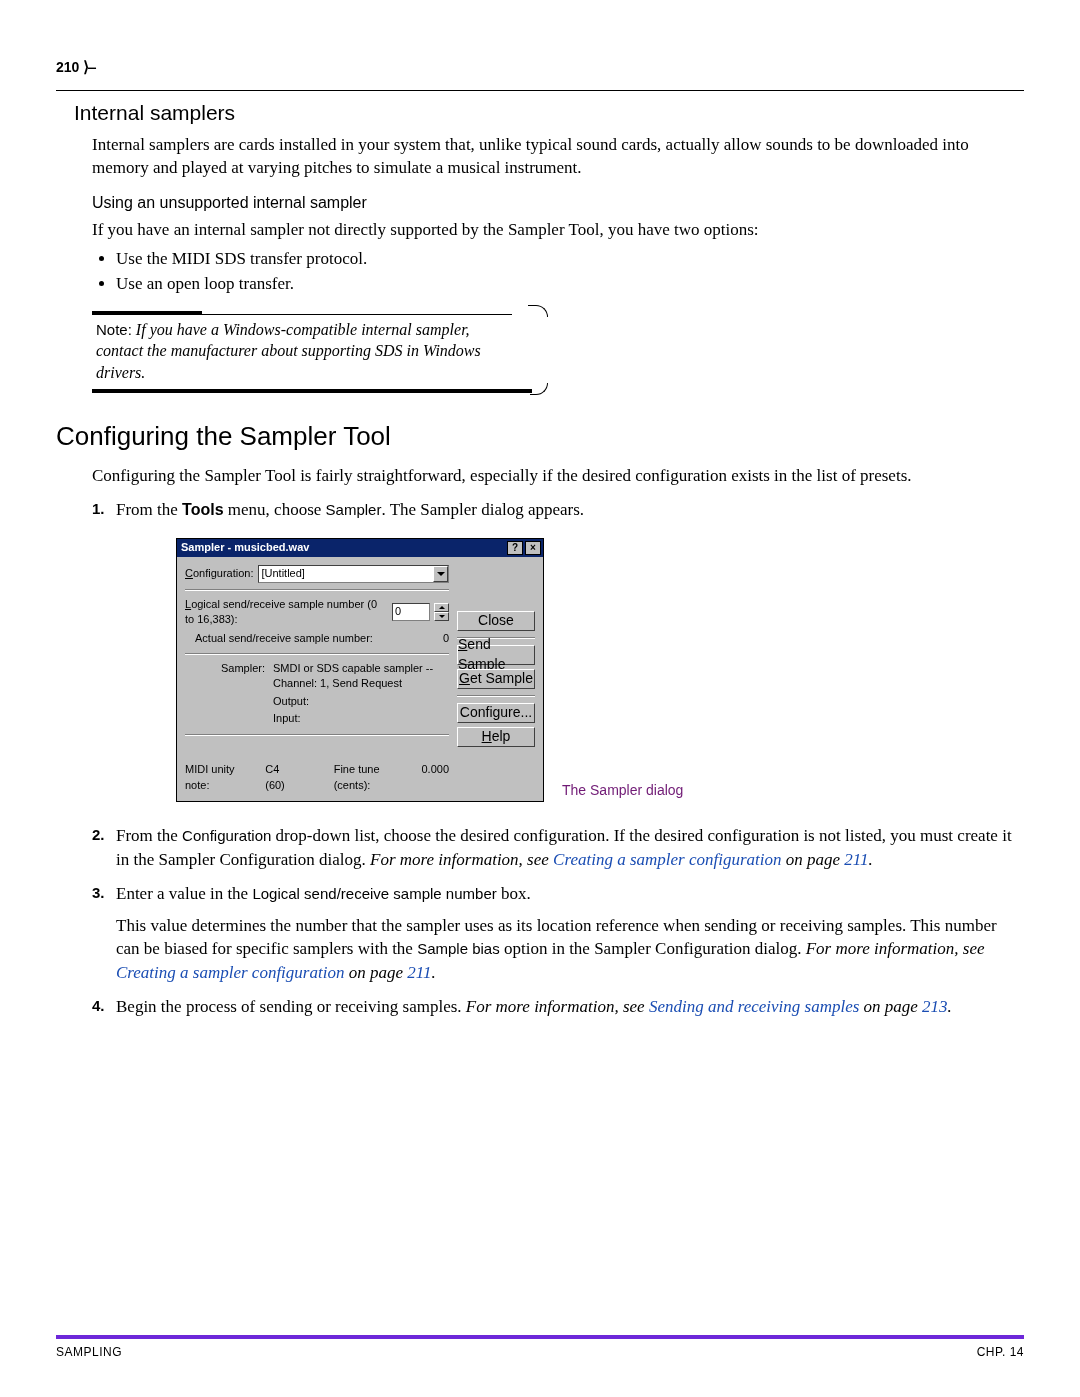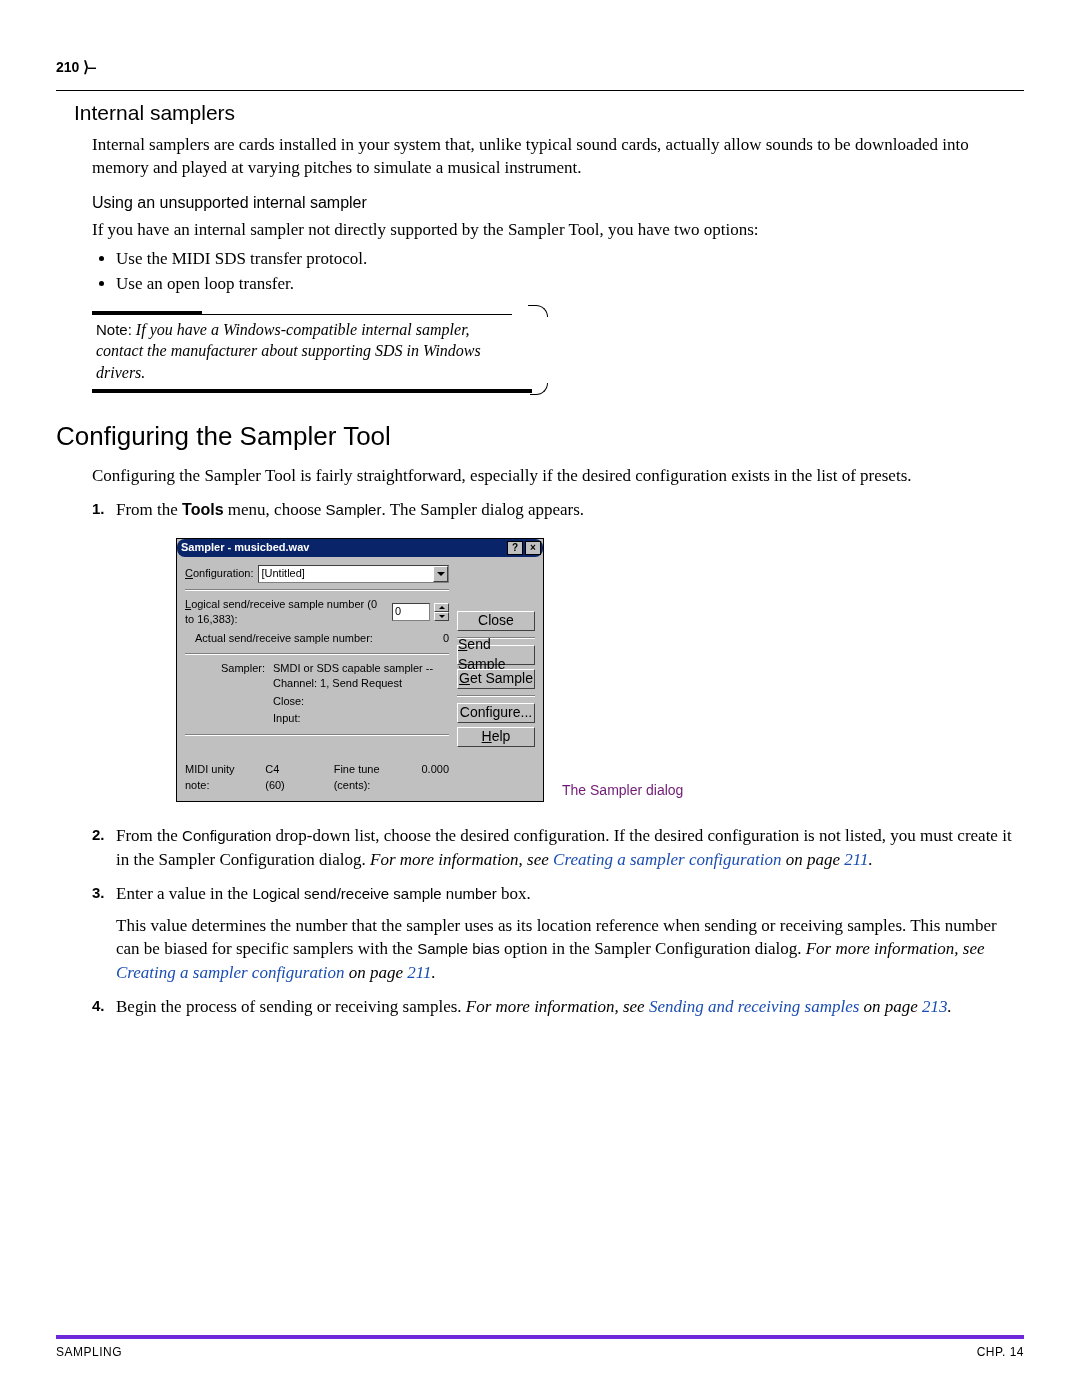--- a/index.html
+++ b/index.html
@@ -29,21 +29,21 @@
 ol.steps > li .step-num { position: absolute; left: 0; font-family: Arial, Helvetica, sans-serif; font-weight: bold; font-size: 15px; }
 .ui-label { font-family: Arial, Helvetica, sans-serif; font-size: 15px; }
 .bold-ui { font-family: Arial, Helvetica, sans-serif; font-weight: bold; font-size: 16px; }
 .italic { font-style: italic; }
 .link { color: #1a4db3; }
 .step-sub { margin-top: 8px; }
 
 
 .dialog-wrap { display: flex; align-items: flex-end; gap: 18px; margin: 16px 0 22px 60px; }
 .dialog { width: 368px; font-family: Tahoma, Arial, sans-serif; font-size: 11px; border: 1px solid #000; background: #c0c0c0; }
-.titlebar { background: linear-gradient(90deg, #0a246a 0%, #0a246a 55%, #0a246a 100%); color: #fff; display: flex; align-items: center; height: 18px; padding: 0 2px 0 4px; font-weight: bold; font-size: 11px; border-radius: 8px; }
+.titlebar { background: linear-gradient(90deg, #0a246a 0%, #0a246a 55%, #0a246a 100%); color: #fff; display: flex; align-items: center; height: 18px; padding: 0 2px 0 4px; font-weight: bold; font-size: 11px; }
 .titlebar-text { flex: 1; white-space: nowrap; overflow: hidden; }
 .titlebar-btn { width: 16px; height: 14px; background: #c0c0c0; border: 1px solid #000; margin-left: 2px; display: flex; align-items: center; justify-content: center; color: #000; font-weight: bold; font-size: 10px; line-height: 1; }
 .dialog-body { display: flex; padding: 8px; gap: 8px; align-items: center; }
 .dialog-left { flex: 1; }
 .dialog-right { width: 78px; display: flex; flex-direction: column; gap: 4px; }
 .dlg-btn { height: 20px; background: #c0c0c0; border: 1px solid #fff; border-right-color: #404040; border-bottom-color: #404040; font-size: 14px; display: flex; align-items: center; justify-content: center; }
 .row { display: flex; align-items: center; gap: 4px; margin-bottom: 6px; }
 .fld-label { font-size: 11px; }
 .sel { flex: 1; height: 18px; background: #fff; border: 1px solid #808080; border-top-color: #404040; border-left-color: #404040; font-size: 11px; padding: 0 16px 0 3px; position: relative; display: flex; align-items: center; }
 .sel-arrow { position: absolute; right: 0; top: 0; width: 15px; height: 16px; background: #c0c0c0; border: 1px solid #fff; border-right-color: #404040; border-bottom-color: #404040; display: flex; align-items: center; justify-content: center; }
@@ -139,21 +139,21 @@
                 <span class="fld-label" style="padding-left:10px;">Actual send/receive sample number:</span>
                 <span class="val-right">0</span>
               </div>
               <div class="sep"></div>
               <div class="info-row">
                 <span class="info-label">Sampler:</span>
                 <span style="flex:1;">SMDI or SDS capable sampler -- Channel: 1, Send Request</span>
               </div>
               <div class="info-row">
                   <span class="ind"></span>
-                  <span class="lbl2">Close:</span>
+                  <span class="lbl2">Output:</span>
                 </div>
               <div class="info-row">
                   <span class="ind"></span>
                   <span class="lbl2">Input:</span>
                 </div>
               <div class="sep" style="margin-top:8px;"></div>
               <div class="bottom-row">
                 <span>MIDI unity note:</span>
                 <span>C4 (60)</span>
                 <span style="margin-left:24px;">Fine tune (cents):</span>

